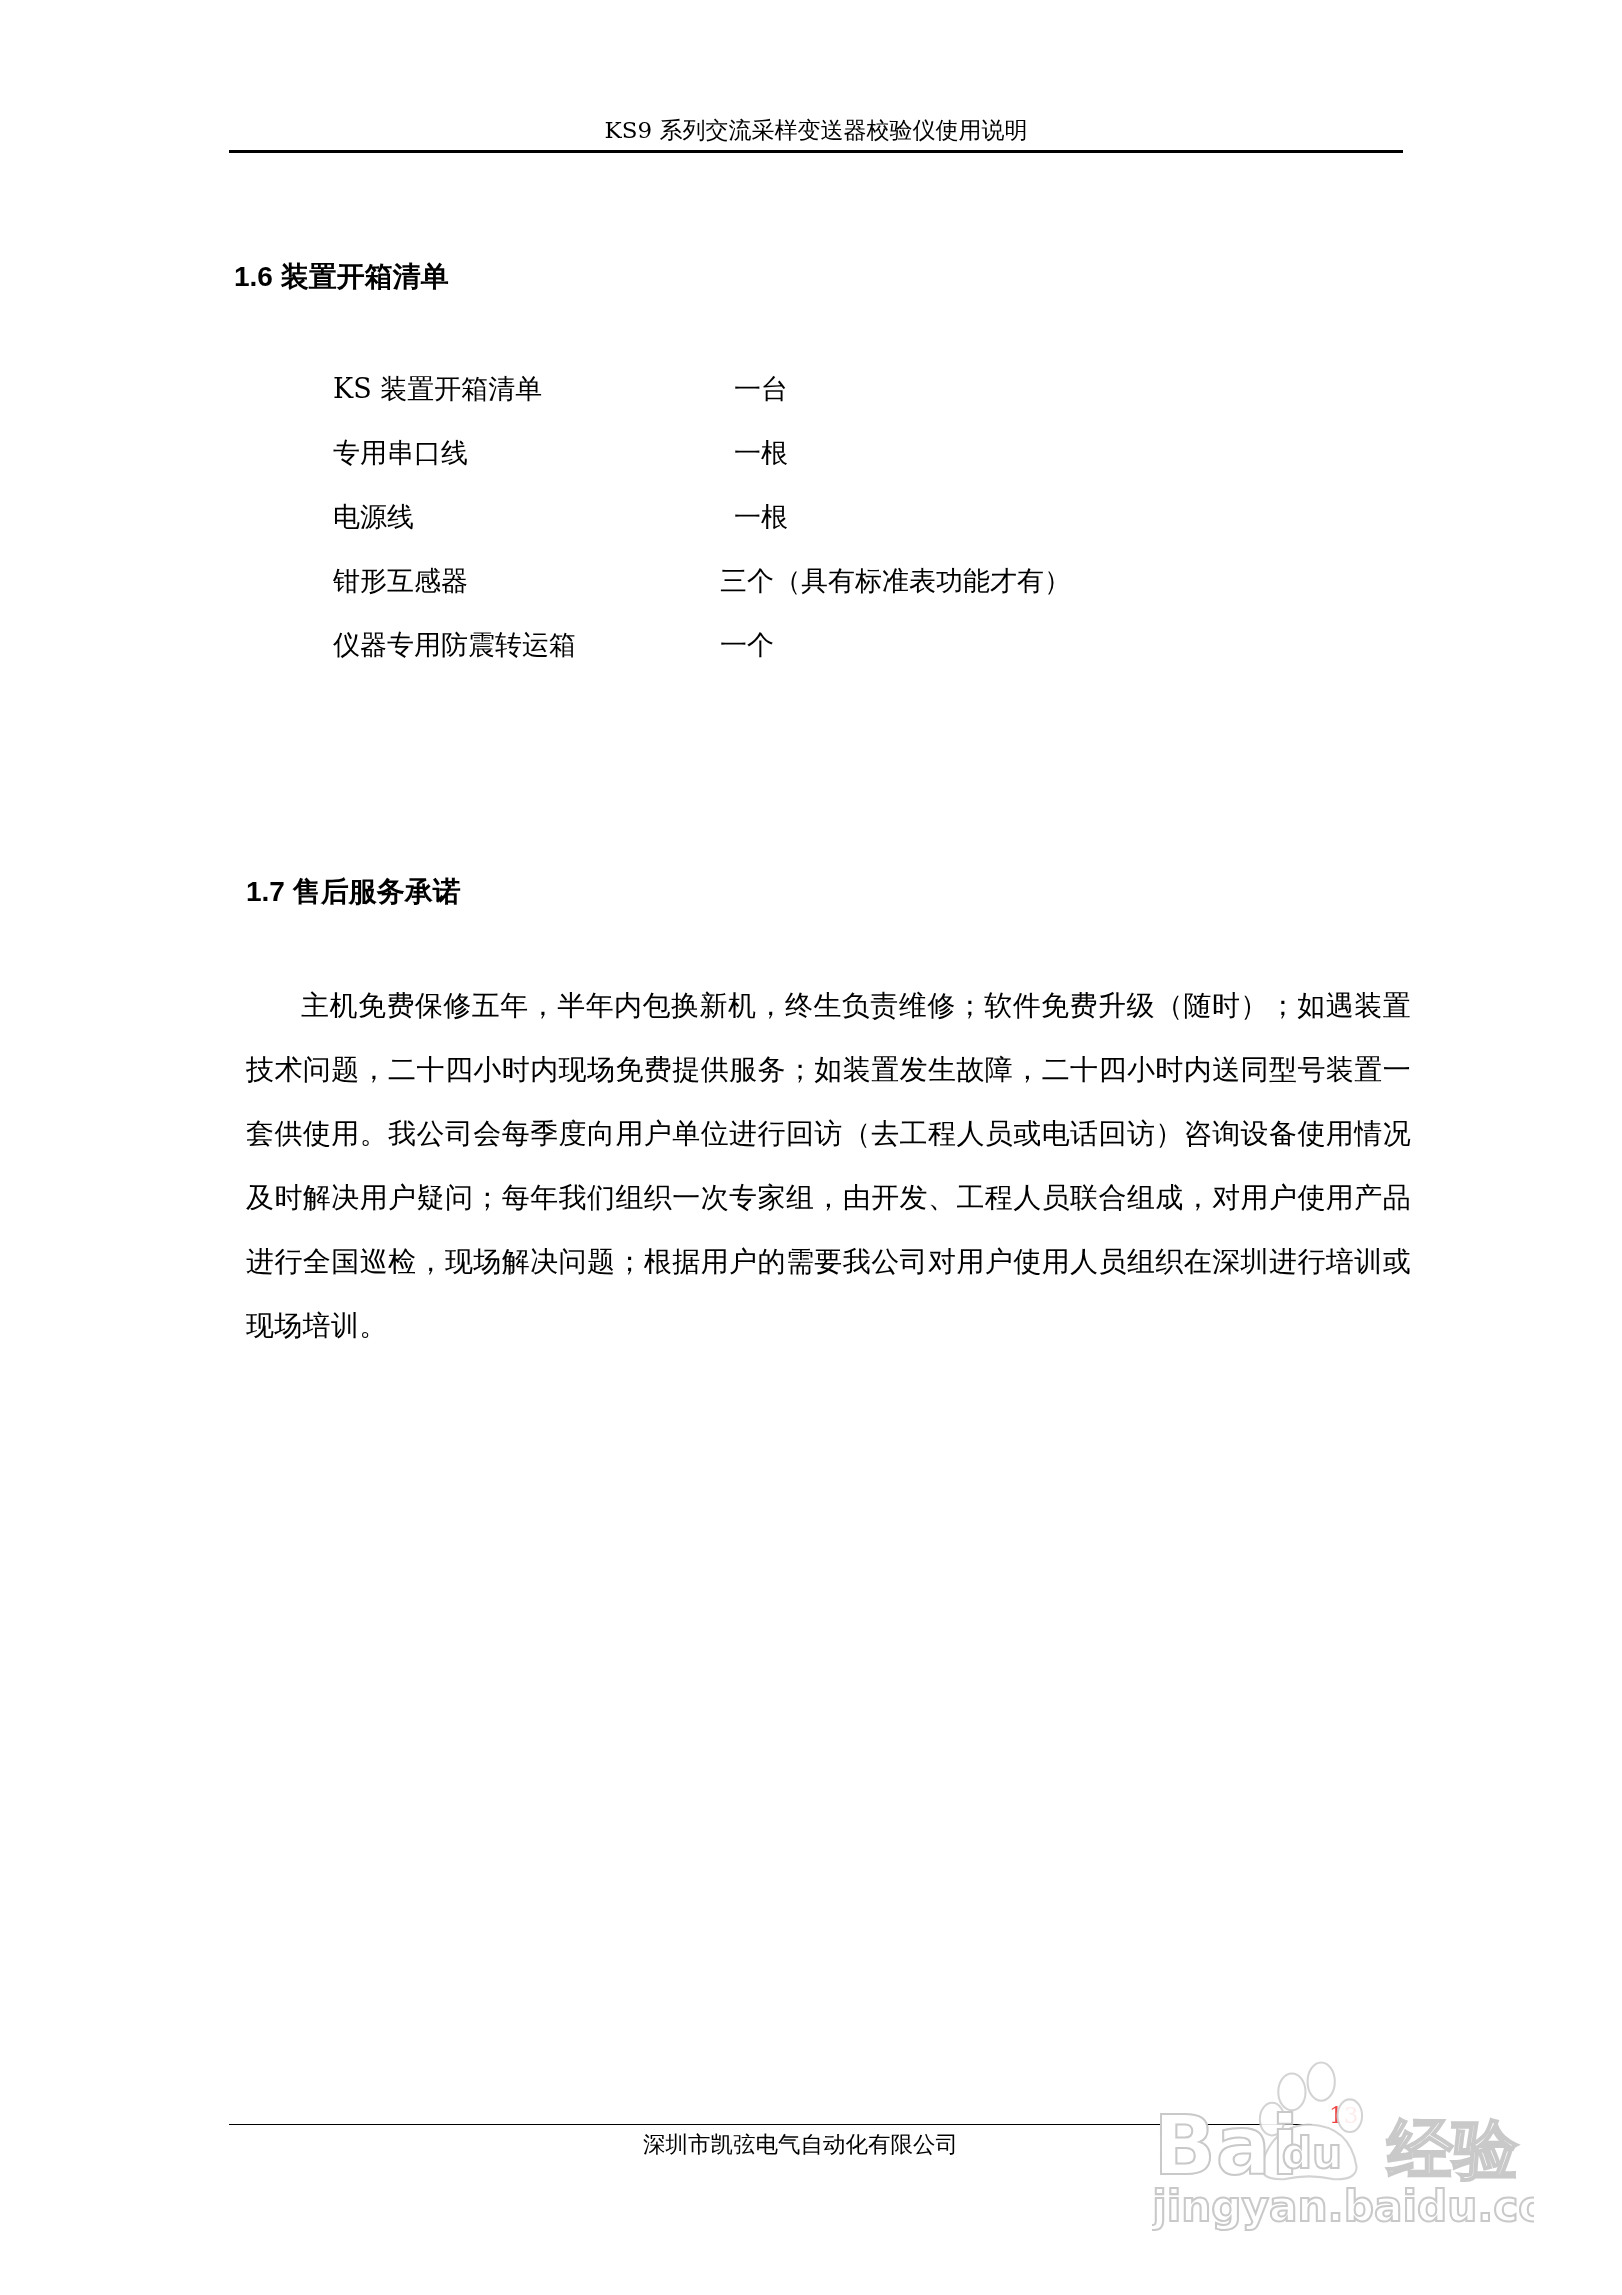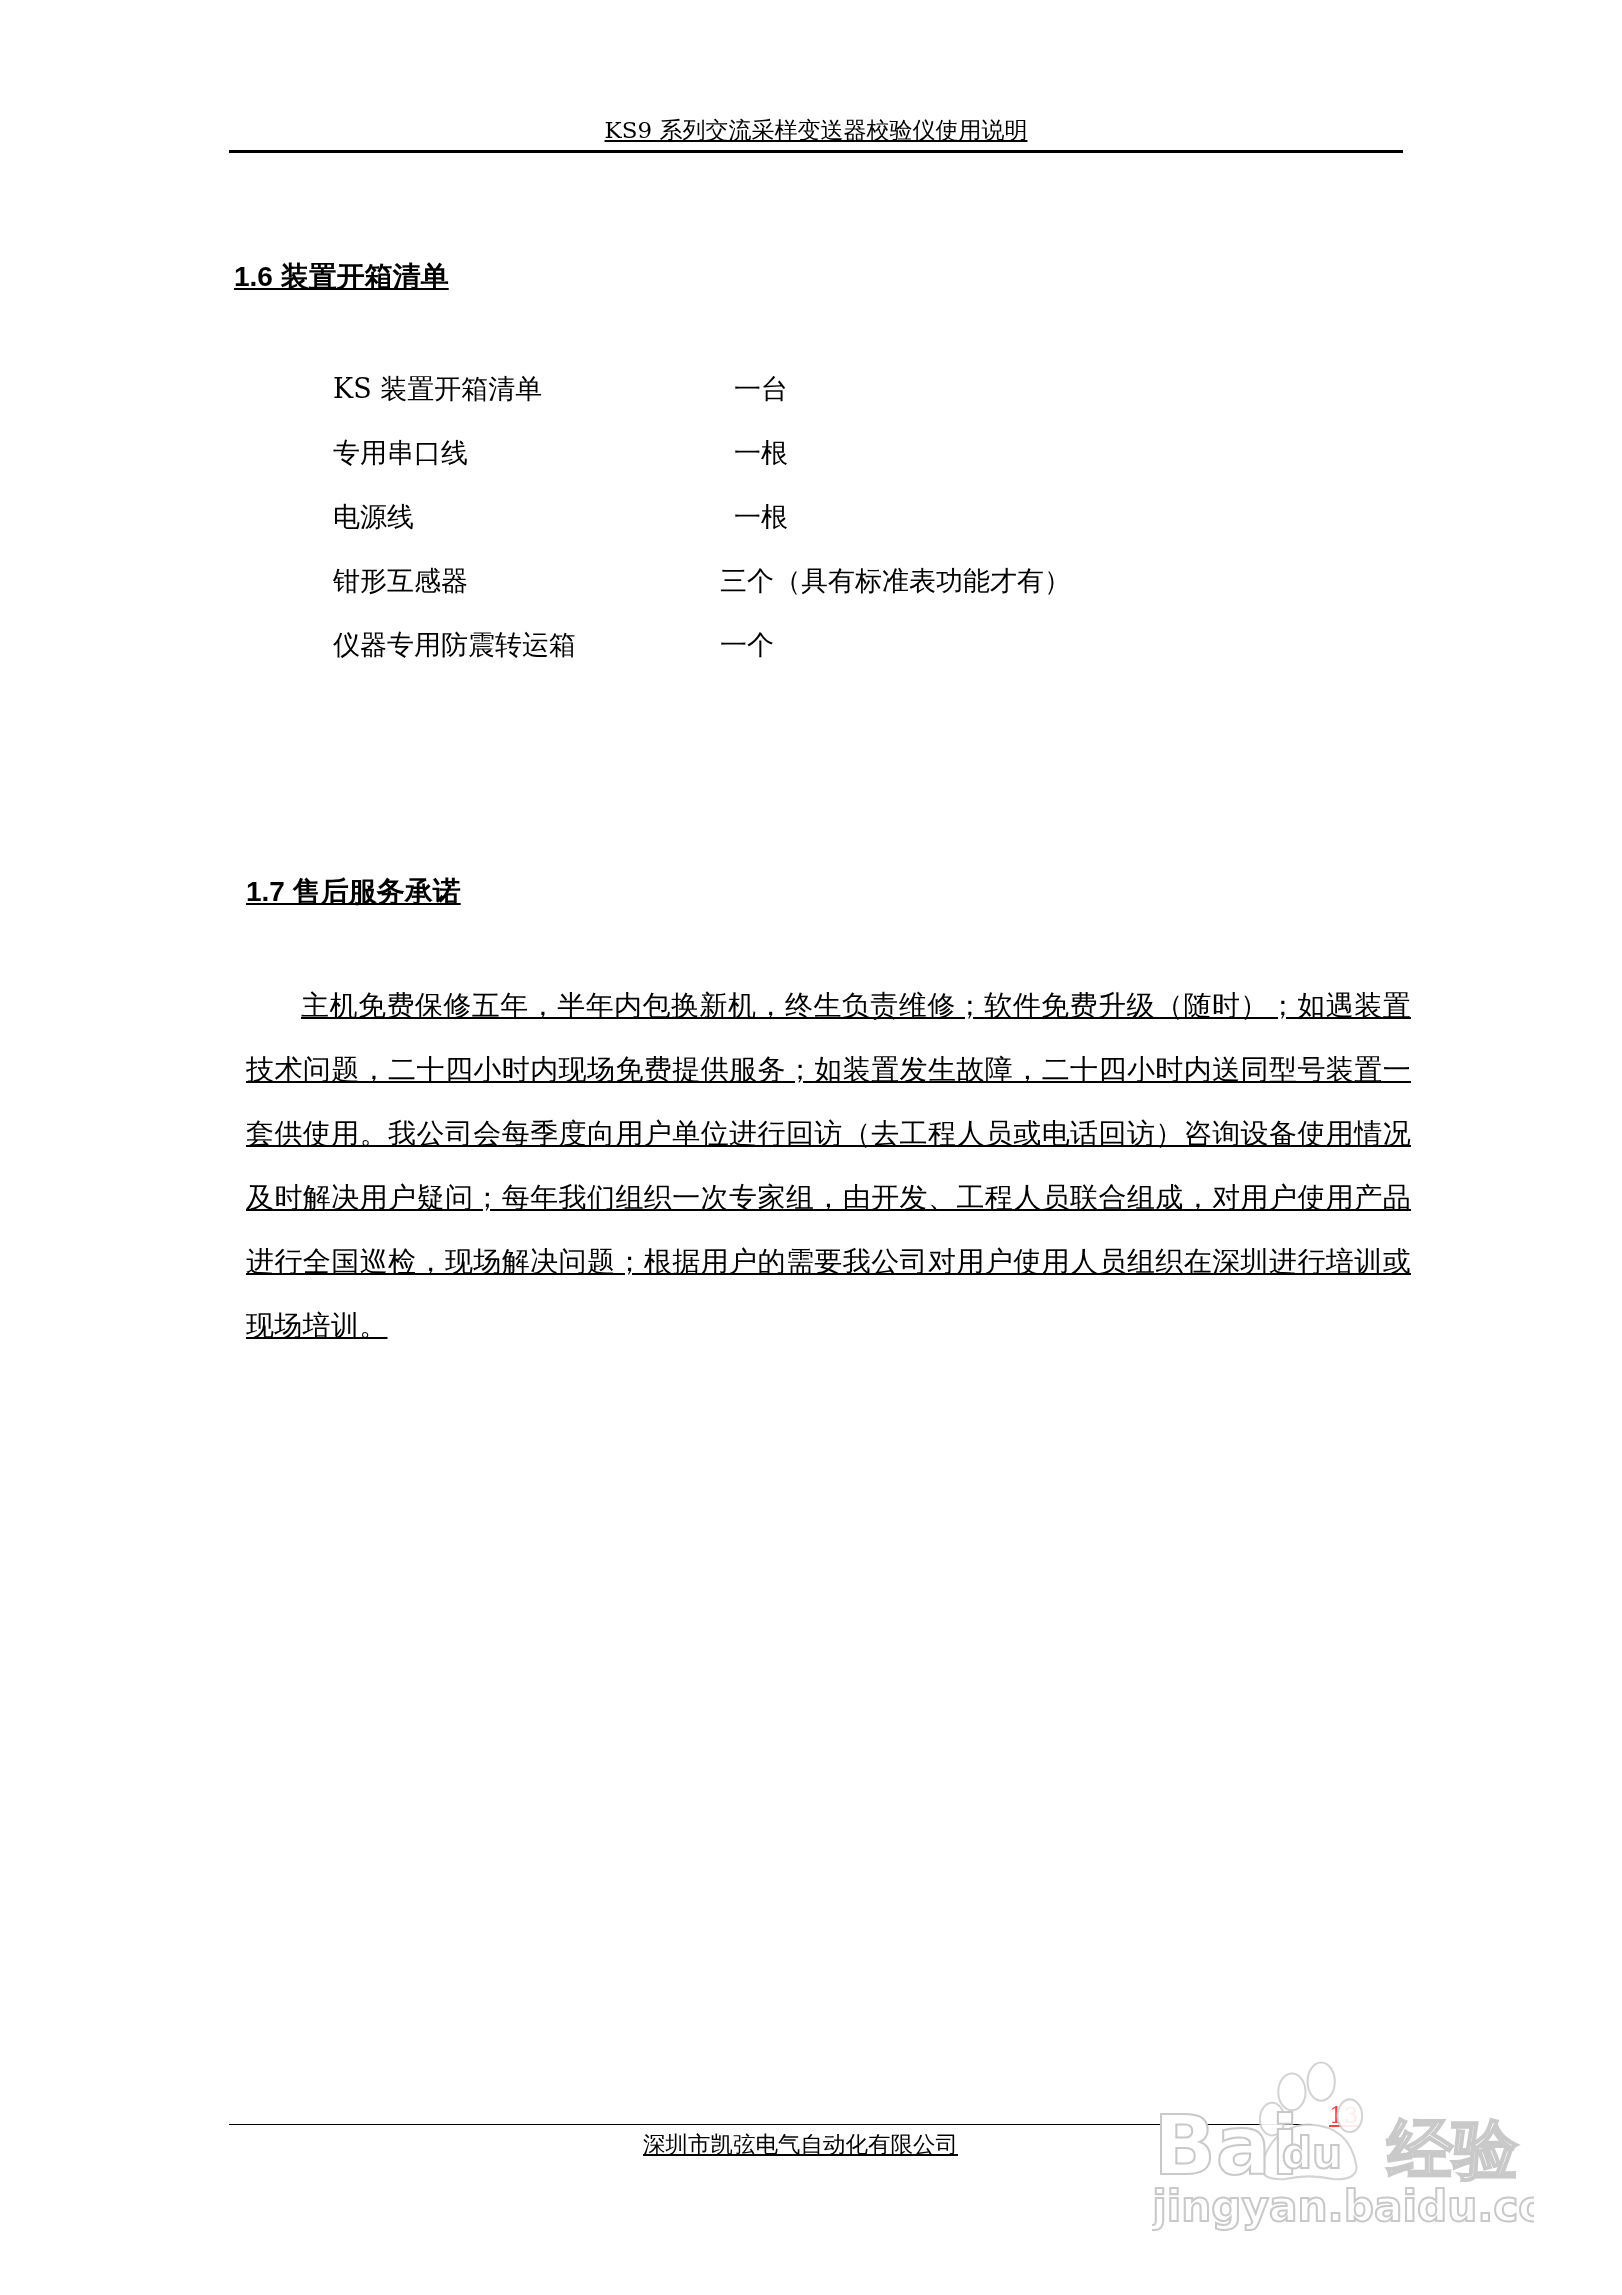--- a/index.html
+++ b/index.html
@@ -1,18 +1,18 @@
 <!DOCTYPE html>
 <html style="font-size:11px"><head>
 <meta charset="utf-8">
 <style>
   html, body { margin: 0; padding: 0; background: #ffffff; }
   body { width: 1623px; height: 2295px; position: relative; overflow: hidden;
          font-family: "DejaVu Serif", "Liberation Serif", serif; color: #000; }
-  .abs { position: absolute; text-decoration: underline; }
+  .abs { position: absolute; }
   .running-header { left: 229px; top: 115px; width: 1174px; text-align: center;
                     font-size: 23px; line-height: 30px; white-space: nowrap; }
   .header-rule { left: 229px; top: 150px; width: 1174px; height: 3.4px; background: #000; }
   .section-heading { left: 234px; font-family: "Liberation Sans", "DejaVu Sans", sans-serif;
                      font-weight: bold; font-size: 28px; line-height: 55px; white-space: nowrap; }
   .h16 { top: 249px; }
   .h17 { top: 852px; }
   .packing-list { left: 333px; top: 368px; width: 1022px; }
   .pl-row { position: relative; height: 64px; font-size: 27px; line-height: 41px; white-space: nowrap; }
   .pl-item { position: absolute; left: 0; top: 0; }

